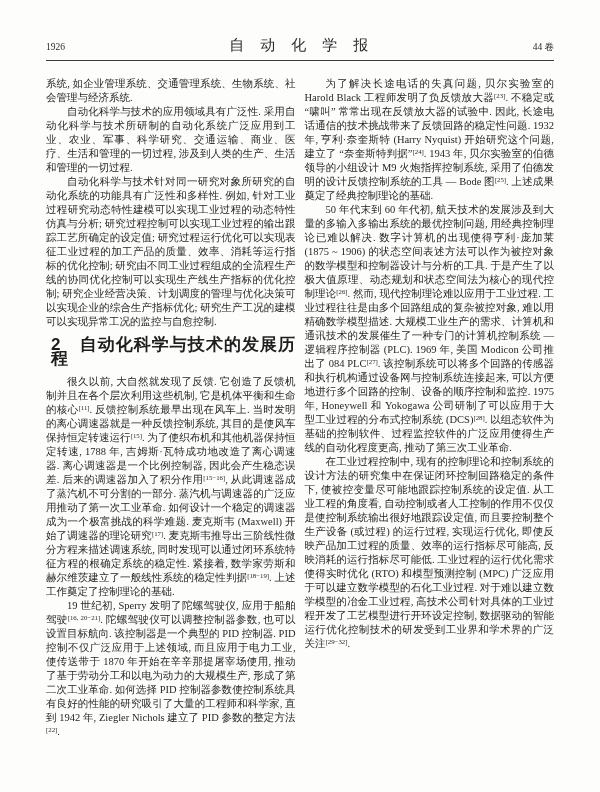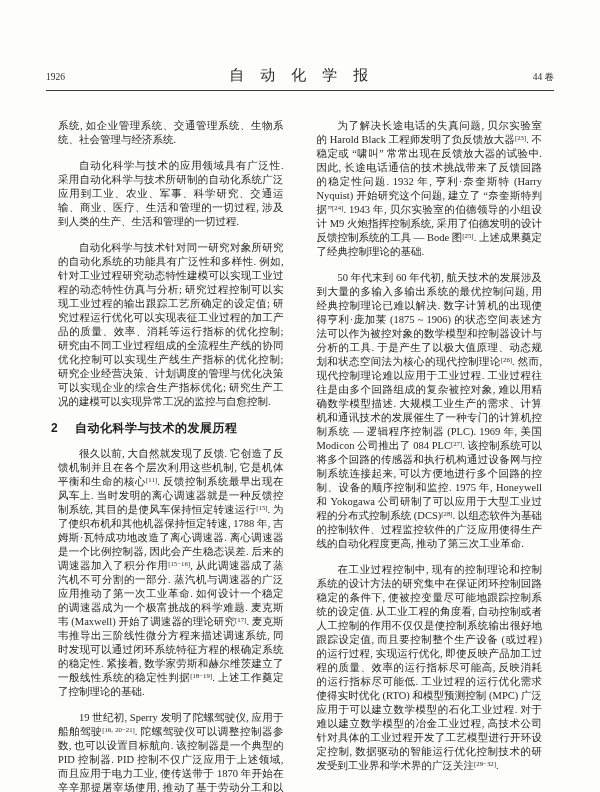--- a/index.html
+++ b/index.html
@@ -14,21 +14,20 @@
     color: #242424;
     box-sizing: border-box;
     padding: 36px 46px 0 46px;
   }
   .page-header {
     display: flex;
     justify-content: space-between;
     align-items: baseline;
     font-size: 9.5px;
     color: #2b2b2b;
-    margin-top: 30px;
   }
   .journal-title {
     font-size: 15px;
     letter-spacing: 16px;
     margin-right: -16px;
     white-space: nowrap;
   }
   .header-rule {
     border: none;
     border-top: 1.2px solid #3a3a3a;
@@ -40,33 +39,33 @@
     margin-top: 16px;
   }
   .col {
     width: 249.5px;
     font-size: 10.5px;
     line-height: 14px;
     text-align: justify;
     color: #262626;
   }
   .col p {
-    margin: 12px;
+    margin: 0;
     text-indent: 2em;
   }
   .col p.noindent { text-indent: 0; }
   sup {
     font-size: 6.8px;
     line-height: 0;
     vertical-align: 3.5px;
     letter-spacing: 0;
   }
   .section-heading {
     font-family: "Liberation Sans", "DejaVu Sans", sans-serif;
-    font-size: 12px;
+    font-size: 17px;
     font-weight: bold;
     color: #1e1e1e;
     margin: 9px 0 9px 0;
     padding-left: 5px;
     letter-spacing: 0.5px;
   }
   .section-heading .sec-num { margin-right: 13px; }
 </style>
 </head>
 <body>

